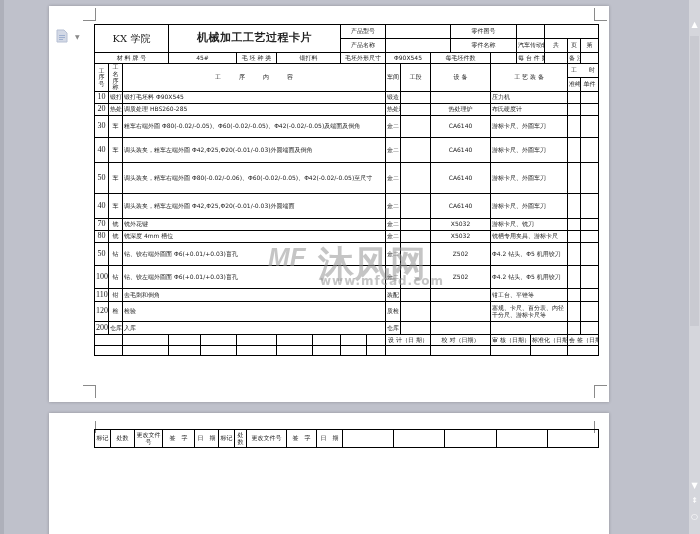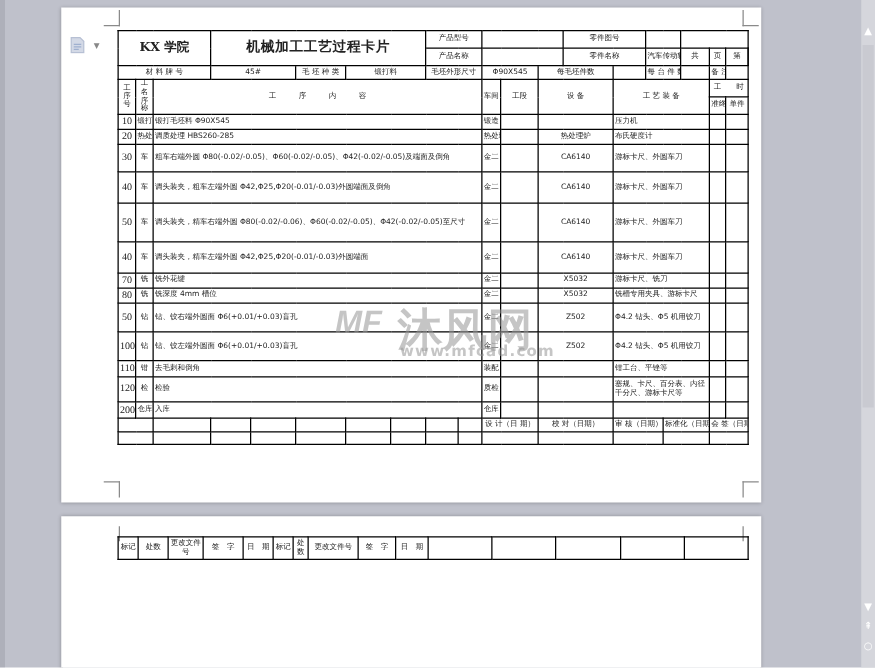--- a/index.html
+++ b/index.html
@@ -21,21 +21,21 @@
 
   table.card {
     position:absolute; border-collapse:collapse; table-layout:fixed;
     font-size:6px; color:#222;
   }
   table.card td {
     border:1px solid #000; padding:0 1px; text-align:center; vertical-align:middle;
     overflow:hidden; white-space:nowrap; line-height:1.1;
   }
   table.card td.l { text-align:left; }
-  .school { font-size:10px; font-weight:bold; font-family:"DejaVu Serif", serif; }
+  .school { font-size:10px; font-weight:normal; font-family:"DejaVu Serif", serif; }
   .title { font-size:11px; font-weight:bold; font-family:"DejaVu Serif", serif; letter-spacing:0.5px; }
   .num { font-size:8px; font-family:"Liberation Serif", serif;margin-left:48px; }
   .wrap { white-space:normal !important; }
   .dash { border-left:1px dashed #999 !important; }
 
   .scroll-track { position:absolute; left:689px; top:0; width:11px; height:534px; background:#d5d6dc; }
   .scroll-thumb { position:absolute; left:690px; top:36px; width:9px; height:290px; background:#c9cad1; }
   .sb-btn { position:absolute; left:689px; width:11px; height:10px; color:#fff; font-size:8px; text-align:center; line-height:10px; }
 
   .watermark {

